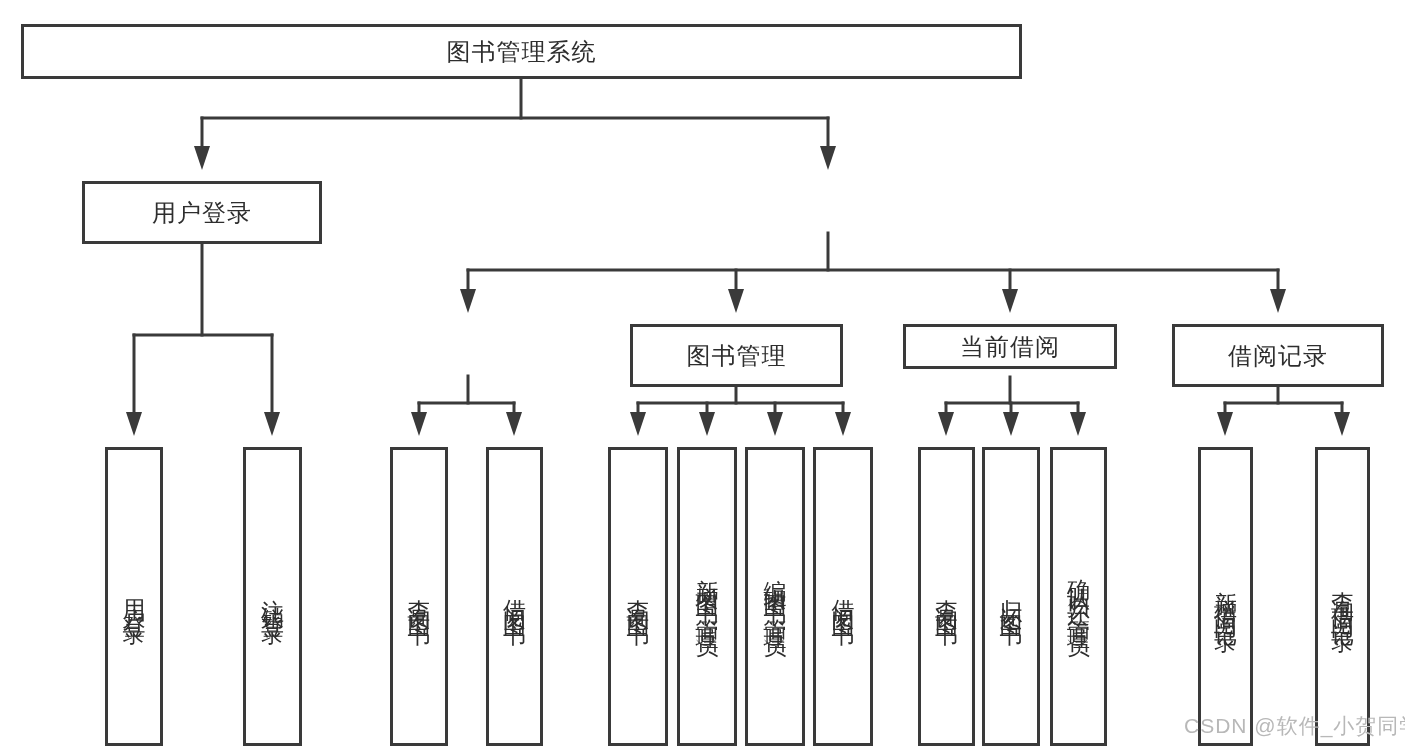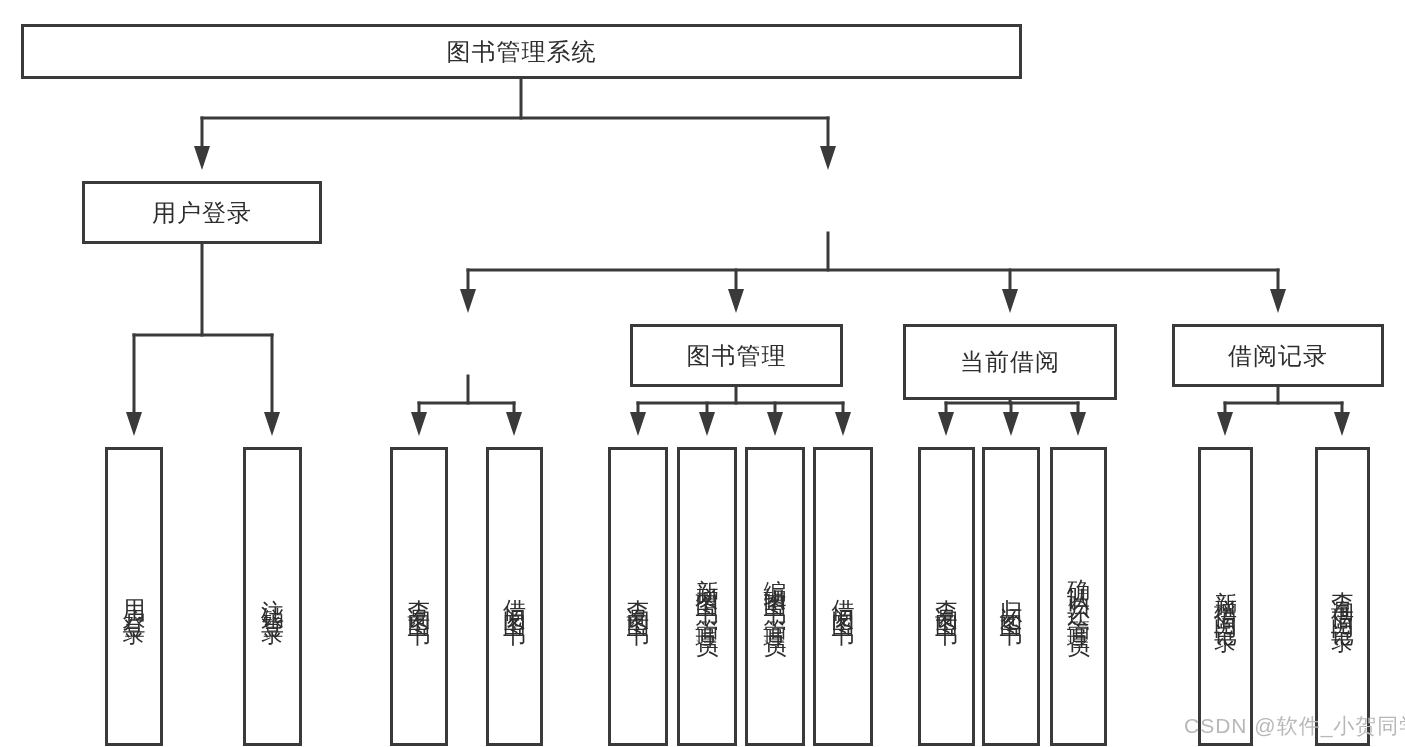--- a/index.html
+++ b/index.html
@@ -101,21 +101,21 @@
       <polygon points="1217,412 1233,412 1225,436" fill="#3a3a3a"></polygon>
       <line x1="1342" y1="403" x2="1342" y2="416" stroke="#3a3a3a" stroke-width="3" stroke-linecap="square"></line>
       <polygon points="1334,412 1350,412 1342,436" fill="#3a3a3a"></polygon>
     </svg>
 
   <div class="node h" style="left:21px;top:13px;width:1001px;height:55px">图书管理系统</div>
 
   <div class="node h" style="left:82px;top:170px;width:240px;height:63px">用户登录</div>
 
   <div class="node h" style="left:630px;top:313px;width:213px;height:63px">图书管理</div>
-  <div class="node h" style="left:903px;top:313px;width:214px;height:76px">当前借阅</div>
+  <div class="node h" style="left:903px;top:313px;width:214px;height:45px">当前借阅</div>
   <div class="node h" style="left:1172px;top:313px;width:212px;height:63px">借阅记录</div>
 
   <div class="node v" style="left:105px;top:436px;width:58px;height:299px">
     <span class="vtext">用户登录</span>
   </div>
   <div class="node v" style="left:243px;top:436px;width:59px;height:299px">
     <span class="vtext">注销登录</span>
   </div>
 
   <div class="node v" style="left:390px;top:436px;width:58px;height:299px">

